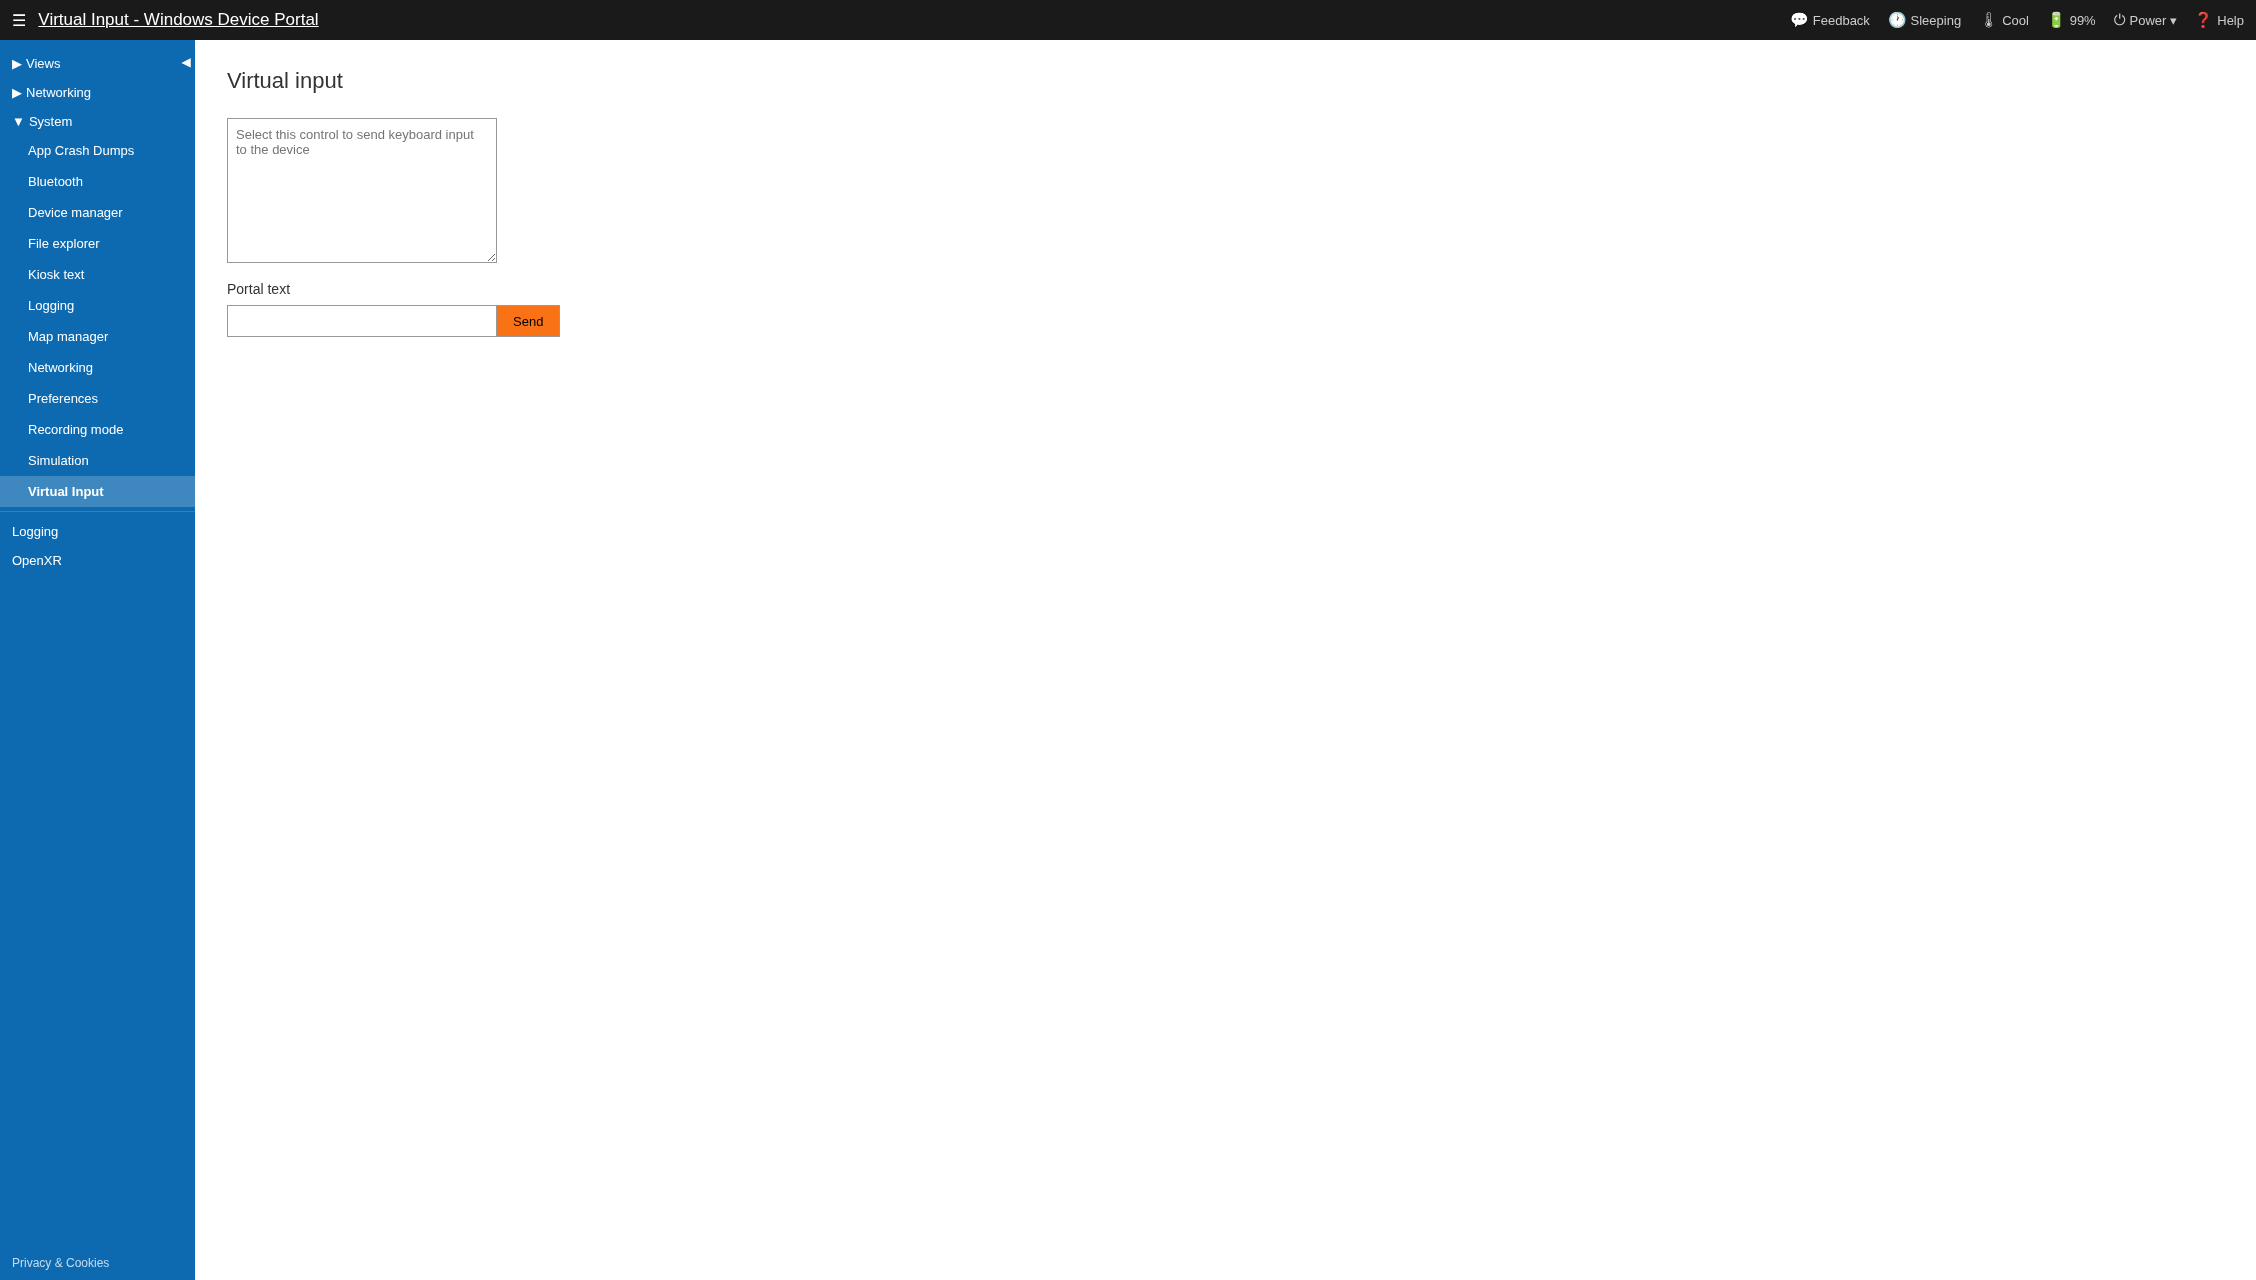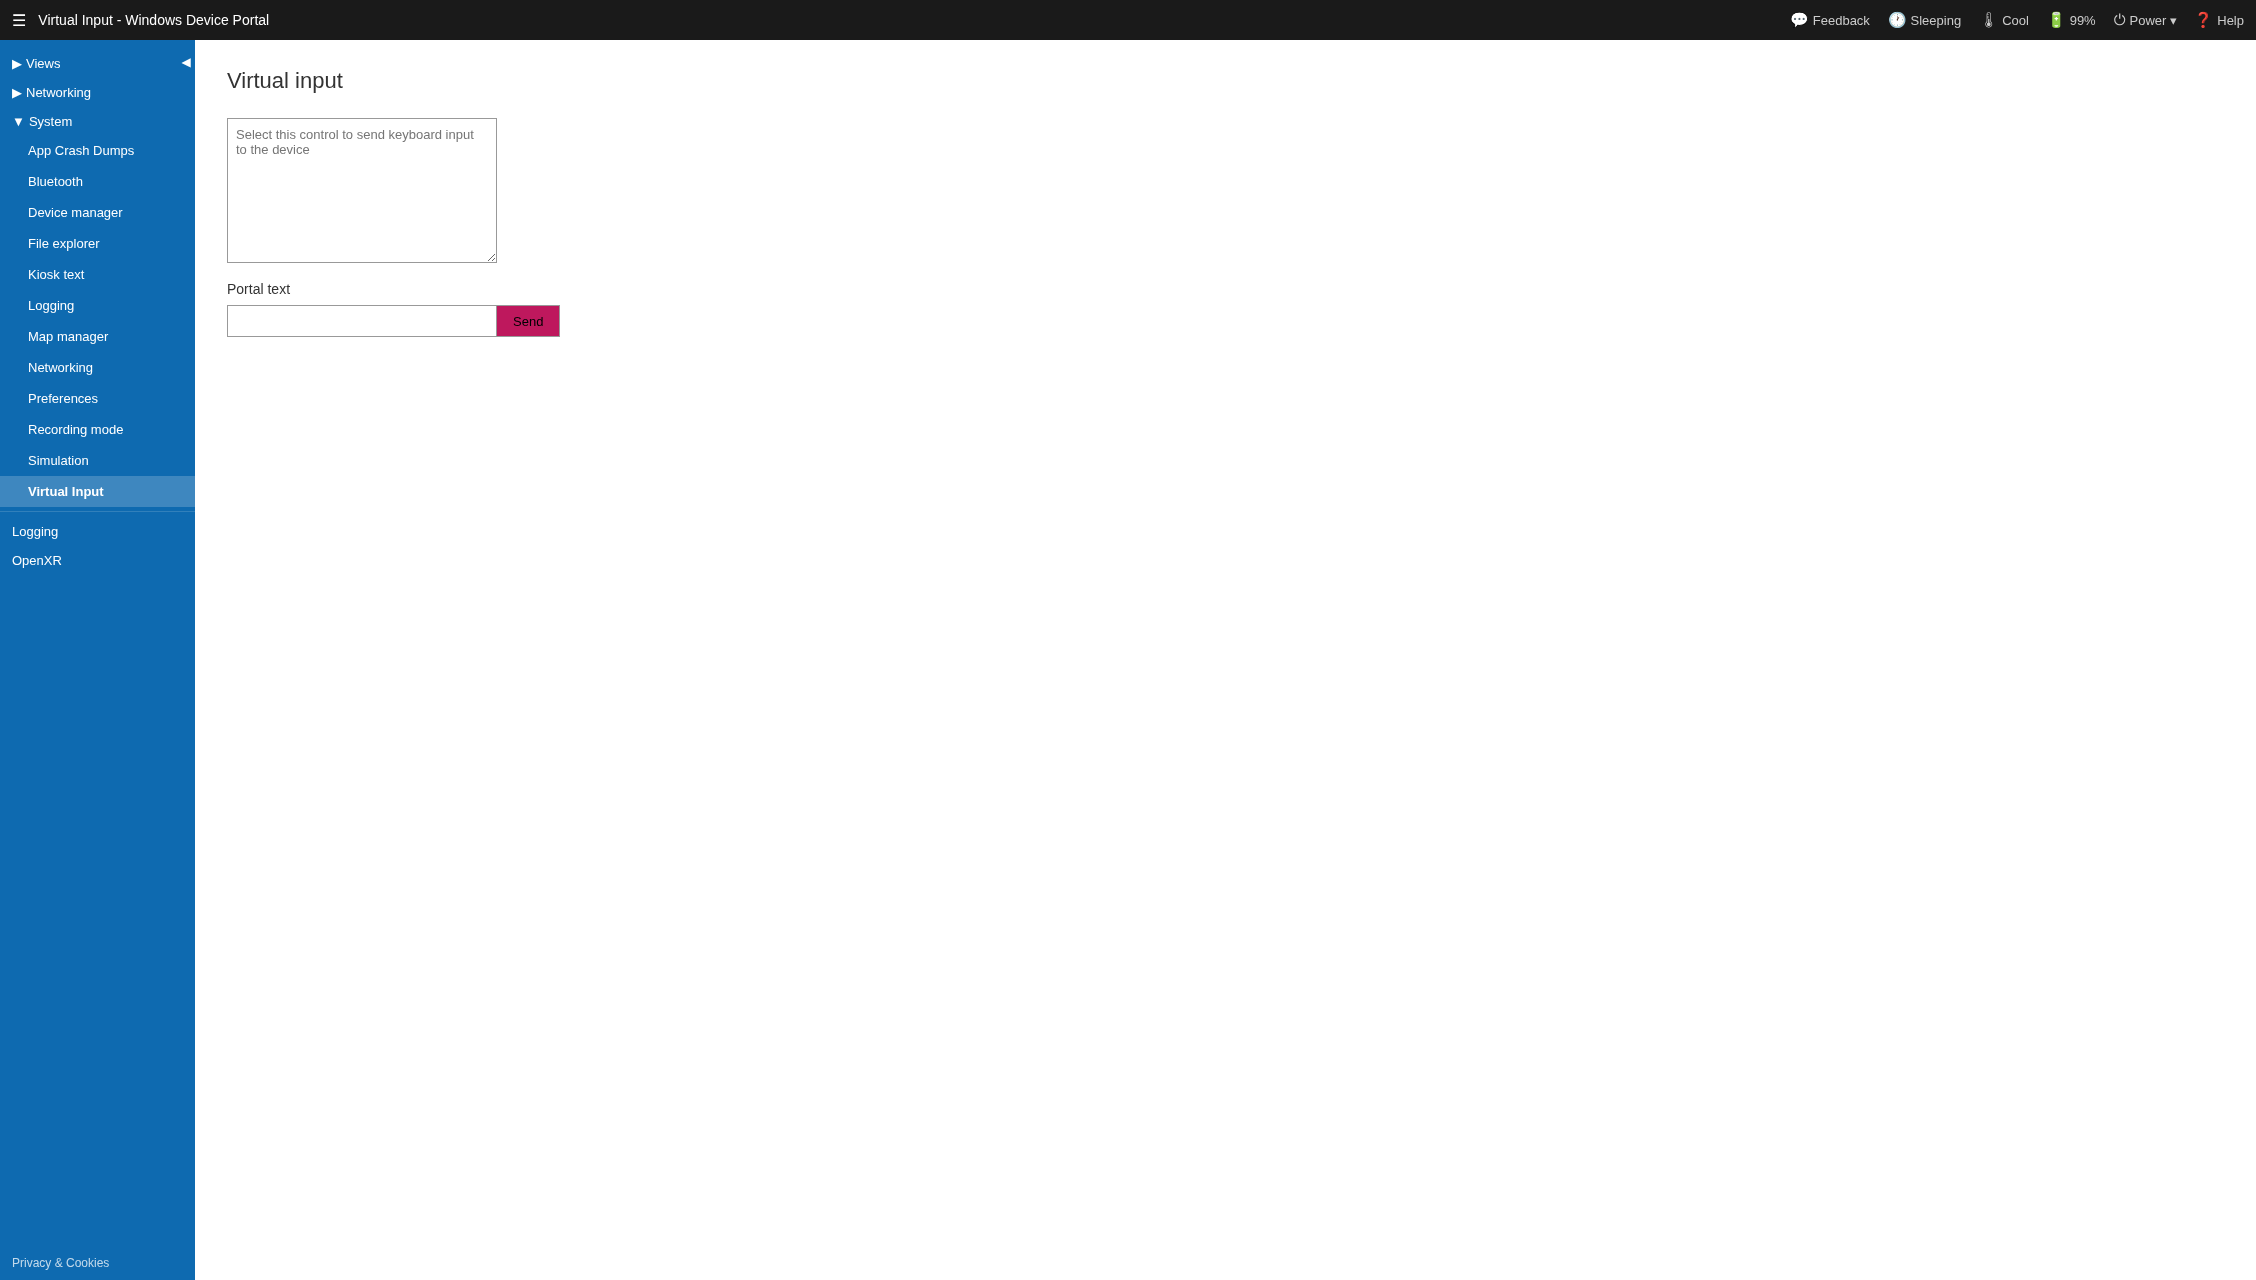--- a/index.html
+++ b/index.html
@@ -15,21 +15,22 @@
       padding: 0 12px;
       flex-shrink: 0;
     }
     .titlebar-hamburger {
       margin-right: 12px;
       cursor: pointer;
       font-size: 16px;
     }
     .titlebar-title {
       flex: 1;
-      font-size: 14px;
+      font-size: 17px;
+      text-decoration: underline;
     }
     .titlebar-actions {
       display: flex;
       align-items: center;
       gap: 18px;
       font-size: 13px;
     }
     .titlebar-action {
       display: flex;
       align-items: center;
@@ -146,21 +147,21 @@
       width: 270px;
       height: 32px;
       border: 1px solid #999;
       padding: 4px 8px;
       font-size: 13px;
       font-family: 'Segoe UI', Arial, sans-serif;
     }
     .send-button {
       height: 32px;
       padding: 0 16px;
-      background: #be185d;
+      background: #f97316;
       border: 1px solid #999;
       border-left: none;
       font-size: 13px;
       cursor: pointer;
       font-family: 'Segoe UI', Arial, sans-serif;
     }
   </style>
 </head>
 <body>
 

